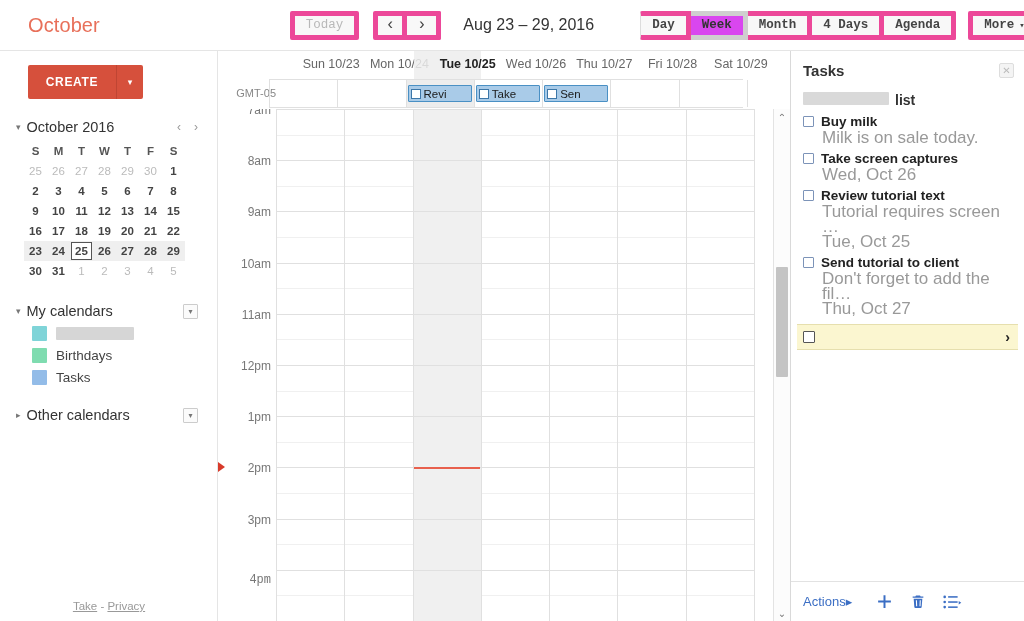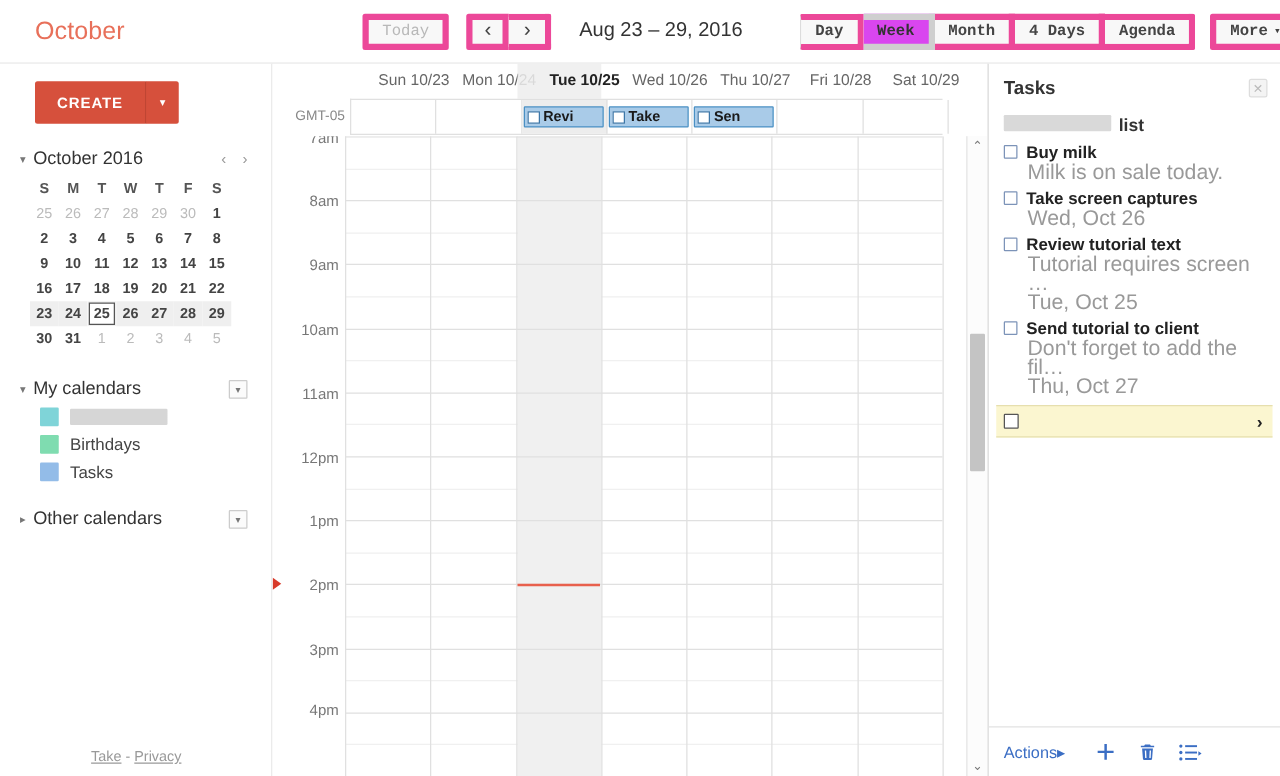--- a/index.html
+++ b/index.html
@@ -131,22 +131,22 @@
   .day-label {
     position: absolute; top: 6px; font-size: 12.5px; color: #666;
     text-align: center; white-space: nowrap; margin-left: 21px;
   }
   .day-label.today-lbl { color: #222; font-weight: bold; }
   .today-col-shade {
     position: absolute; background: #ededed; opacity: 0.85;
   }
 
   .allday {
-    position: absolute; left: 62px; top: 28px; width: 474px; height: 29px;
-    border: 1px solid #e0e0e0; border-right: none; font-weight: bold;
+    position: absolute; left: 51px; top: 28px; width: 474px; height: 29px;
+    border: 1px solid #e0e0e0; border-right: none;
   }
   .ad-col {
     position: absolute; top: 0; height: 27px; border-right: 1px solid #e0e0e0;
   }
   .tz-label {
     position: absolute; left: 0; top: 36px; width: 58px;
     text-align: right; font-size: 11px; color: #888;
   }
   .task-chip {
     position: absolute; top: 5px; height: 17px;
@@ -467,21 +467,21 @@
           <div class="half-line" style="top: 332.8px;"></div>
           <div class="hour-label" style="top: 301.2px;">1pm</div>
           <div class="hour-line" style="top: 358.4px;"></div>
           <div class="half-line" style="top: 384px;"></div>
           <div class="hour-label" style="top: 352.4px;">2pm</div>
           <div class="hour-line" style="top: 409.6px;"></div>
           <div class="half-line" style="top: 435.2px;"></div>
           <div class="hour-label" style="top: 403.6px;">3pm</div>
           <div class="hour-line" style="top: 460.8px;"></div>
           <div class="half-line" style="top: 486.4px;"></div>
-          <div class="hour-label" style="top: 452px;">4pm</div>
+          <div class="hour-label" style="top: 464px; font-family: Liberation Mono, monospace;">4pm</div>
           <div class="vline" style="left: 58px;"></div>
           <div class="vline" style="left: 126.286px;"></div>
           <div class="vline" style="left: 194.571px;"></div>
           <div class="vline" style="left: 262.857px;"></div>
           <div class="vline" style="left: 331.143px;"></div>
           <div class="vline" style="left: 399.429px;"></div>
           <div class="vline" style="left: 467.714px;"></div>
           <div class="vline" style="left: 536px;"></div>
           <div class="nowline" style="left: 195.571px; width: 66.2857px; top: 358.4px; border-top-color: rgb(232, 96, 77);"></div>
           <div class="nowdot" style="left: 0px; top: 353.4px;"></div>

